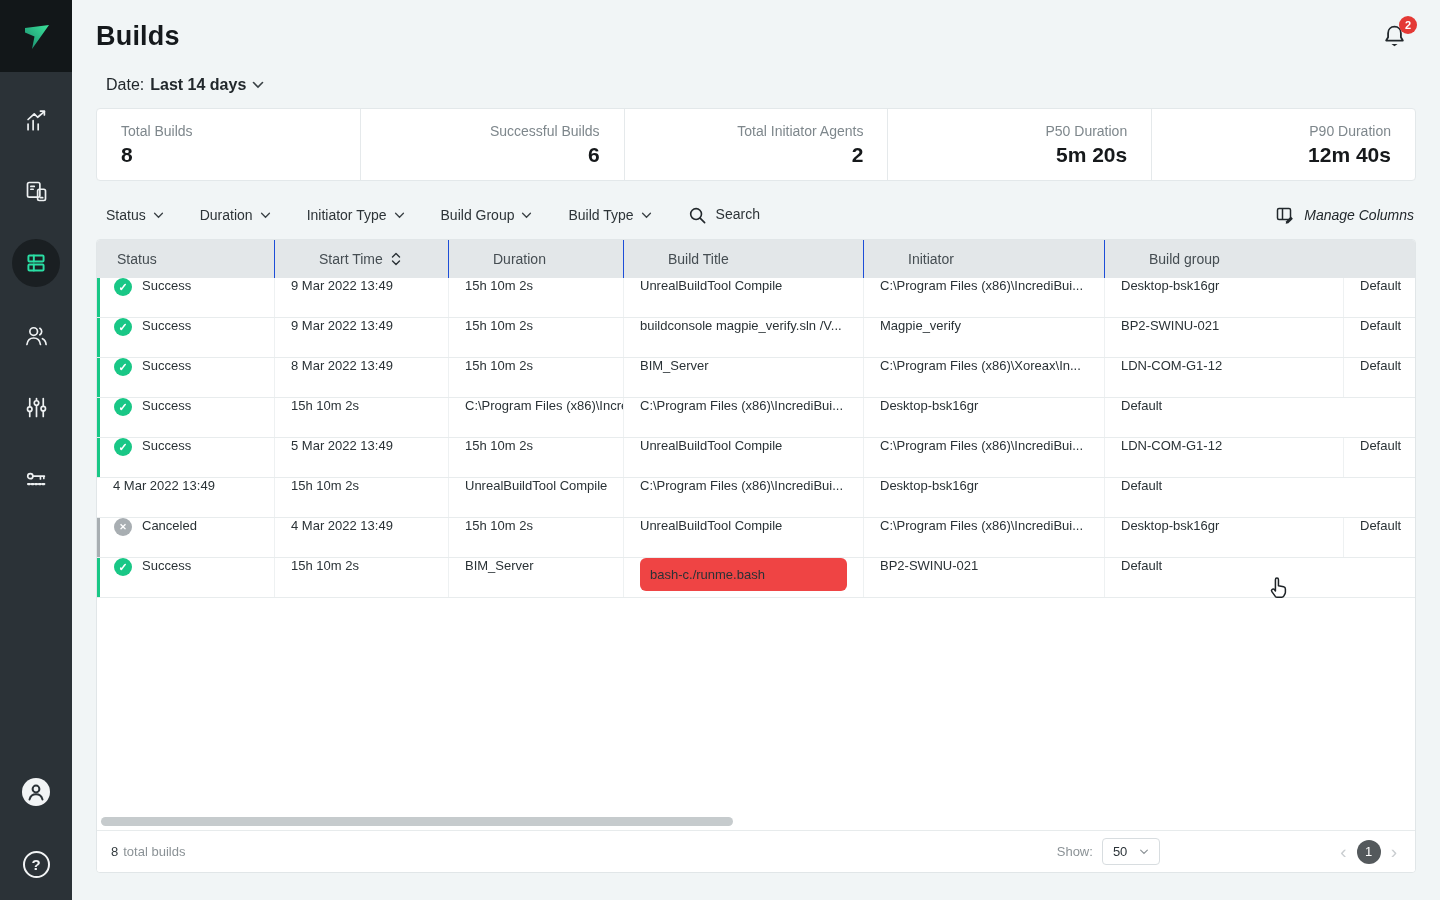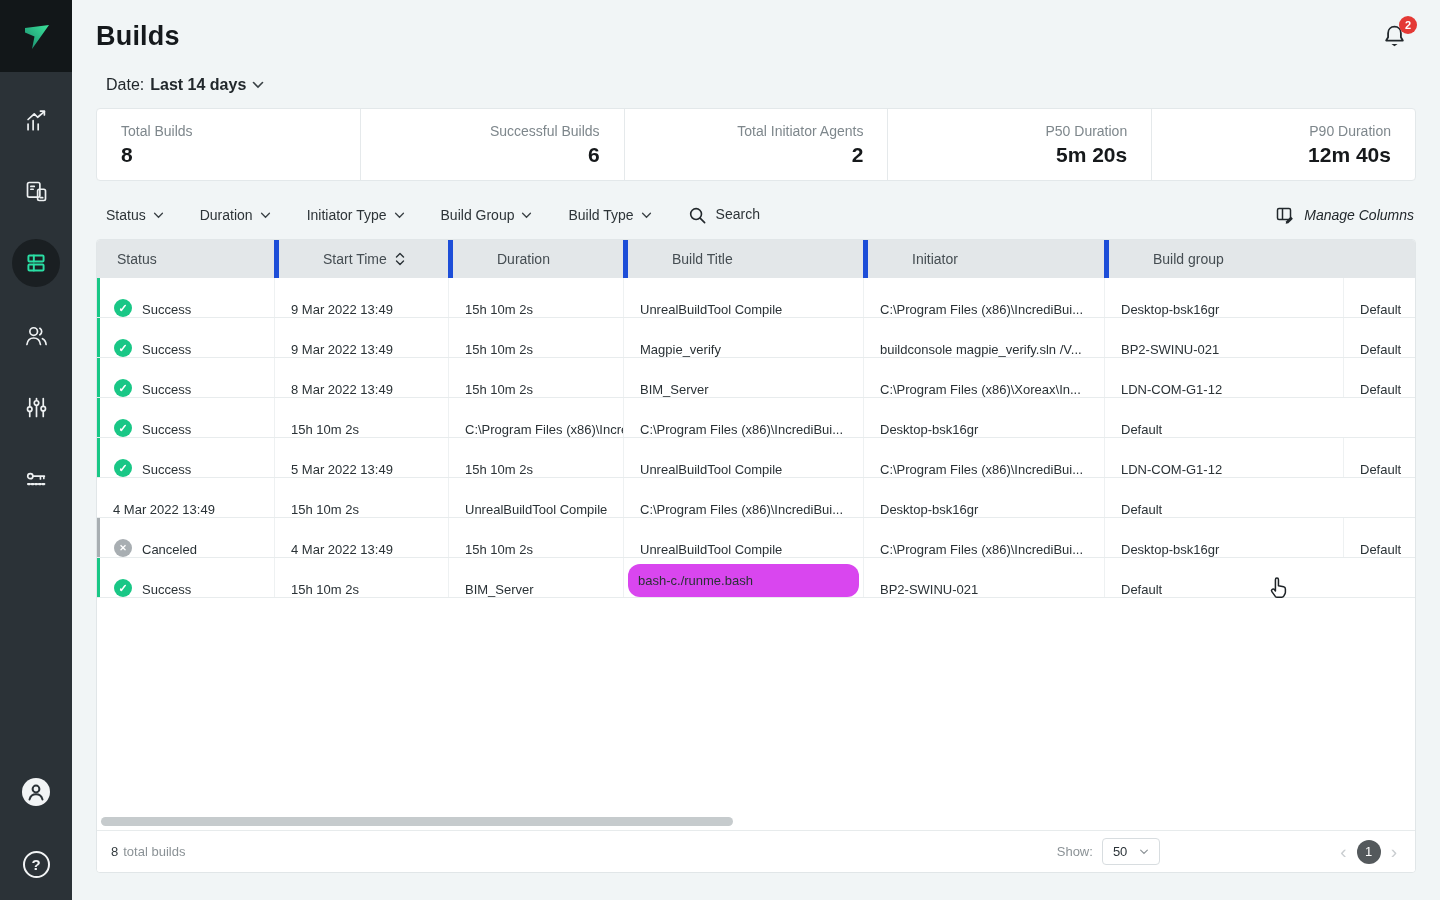--- a/index.html
+++ b/index.html
@@ -40,40 +40,40 @@
   .filters { height:40px; margin-top:14px; display:flex; align-items:center; padding-left:10px; }
   .filter { display:flex; align-items:center; gap:7px; font-size:14px; color:#2d3438; margin-right:36px; cursor:pointer; }
   .search { display:flex; align-items:flex-start; gap:9px; font-size:14px; color:#2d3438; cursor:pointer; }
   .manage-cols { margin-left:auto; display:flex; align-items:center; gap:9px; font-size:14px; color:#22282c; cursor:pointer; margin-right:2px;font-style:italic; }
 
   
   .table-card { position:relative; margin-top:4px; background:#fff; border:1px solid #e1e6e8; border-radius:4px; height:634px; overflow:hidden; }
   .grid-cols { display:grid; grid-template-columns:177px 174px 175px 240px 241px 239px minmax(0,1fr); }
   .thead { height:38px; background:#e3e7e9; }
   .hcell { display:flex; align-items:center; padding-left:16px; font-size:14px; color:#454d52; white-space:nowrap; overflow:hidden; gap:8px; }
-  .hcell + .hcell { border-left:5px solid #1d4ed8;padding-left:44px; }
+  .hcell + .hcell { border-left:1px solid #1d4ed8;padding-left:44px; }
   .hcell.first { padding-left:20px; }
   .trow { height:40px; border-bottom:1px solid #e8eced; background:#fff; cursor:pointer; }
-  .cell { display:flex; align-items:flex-end; padding-left:16px; font-size:13px; color:#2a3236; white-space:nowrap; overflow:hidden; }
+  .cell { display:flex; align-items:flex-start; padding-left:16px; font-size:13px; color:#2a3236; white-space:nowrap; overflow:hidden; }
   .cell + .cell { border-left:1px solid #eef1f2; }
   .cell-status { position:relative; padding-left:17px; gap:10px; }
   .accent { position:absolute; left:0; top:0; width:3px; height:100%; }
   .row--success .accent { background:#19c786; }
   .row--failed .accent { background:#e5332d; }
   .row--canceled .accent { background:#a8aeb2; }
   .status-icon { width:18px; height:18px; border-radius:50%; flex:0 0 18px; display:flex; align-items:center; justify-content:center; color:#fff; font-size:11px; font-weight:700; }
   .row--success .status-icon { background:#19c786; }
   .row--failed .status-icon { background:#e5332d; }
   .row--canceled .status-icon { background:#a8aeb2; }
   .row--success .status-icon::after { content:"✓"; }
   .row--failed .status-icon::after { content:"!"; }
   .row--canceled .status-icon::after { content:"✕"; font-size:9px; }
   .cell-cmd { padding-left:0; }
   .cmd-text { padding-left:16px; }
-  .cmd-text.hl { background:#d946ef; border-radius:12px; margin:0 4px; padding:9px 10px; flex:1; }
+  .cmd-text.hl { background:#ef4444; border-radius:6px; margin:0 16px; padding:9px 10px; flex:1; }
 
   
   .hscroll-thumb { position:absolute; left:4px; bottom:46px; width:632px; height:9px; border-radius:5px; background:#c6cbcd; cursor:pointer; }
   .tfooter { position:absolute; left:0; right:0; bottom:0; height:42px; border-top:1px solid #e7ebec; display:flex; align-items:center; padding:0 14px; font-size:13px; background:#fff; }
   .total-num { color:#343c40; font-weight:500; margin-right:5px; }
   .total-label { color:#8b9296; }
   .show-group { margin-left:auto; display:flex; align-items:center; gap:9px; color:#8b9296; }
   .show-select { display:flex; align-items:center; gap:12px; border:1px solid #d8dde0; border-radius:4px; background:#fff; padding:5px 10px; color:#2b3338; cursor:pointer; }
   .pagination { display:flex; align-items:center; gap:10px; margin-left:180px; margin-right:4px; }
   .page-chev { color:#c9cdd0; font-size:19px; line-height:1; cursor:pointer; user-select:none; }
@@ -283,24 +283,24 @@
     <div class="cell">Default</div>
   </div>
         <div class="trow grid-cols row--success">
     <div class="cell cell-status">
       <span class="accent"></span>
       <span class="status-icon"></span>
       <span>Success</span>
     </div>
     <div class="cell">9 Mar 2022 13:49</div>
     <div class="cell">15h 10m 2s</div>
+    <div class="cell cell-cmd">
+      <span class="cmd-text">buildconsole magpie_verify.sln /V...</span>
+    </div>
     <div class="cell">Magpie_verify</div>
-    <div class="cell cell-cmd">
-      <span class="cmd-text">buildconsole magpie_verify.sln /V...</span>
-    </div>
     <div class="cell">BP2-SWINU-021</div>
     <div class="cell">Default</div>
   </div>
         <div class="trow grid-cols row--success">
     <div class="cell cell-status">
       <span class="accent"></span>
       <span class="status-icon"></span>
       <span>Success</span>
     </div>
     <div class="cell">8 Mar 2022 13:49</div>

